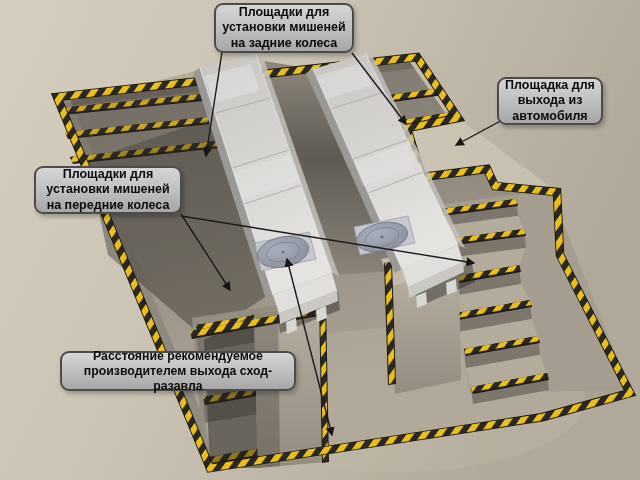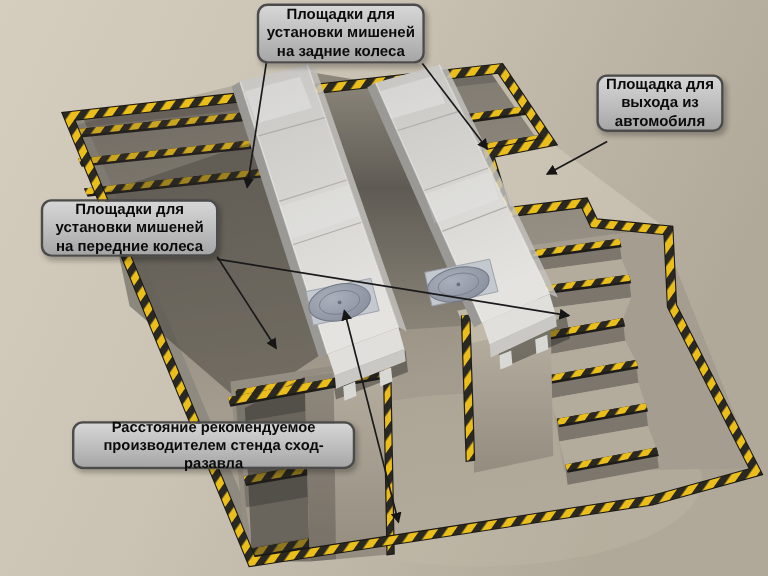--- a/index.html
+++ b/index.html
@@ -16,21 +16,21 @@
     border-radius:9px;
     box-shadow:2px 3px 4px rgba(0,0,0,.25);
     color:#0b0b0b;
     font-weight:bold;
     font-size:12.5px;
     line-height:1.22;
     padding:16px 3px;
     box-sizing:border-box;
   }
   #co-rear {left:214px;top:3px;  width:140px;height:50px;}
-  #co-exit {left:497px;top:62px; width:106px;height:48px;}
+  #co-exit {left:497px;top:77px; width:106px;height:48px;}
   #co-front{left:34px; top:166px;width:148px;height:48px;}
   #co-dist {left:60px; top:351px;width:236px;height:40px;font-size:12.3px;}
 </style>
 </head>
 <body>
 
 <div class="stage">
 
 <svg width="640" height="480" viewBox="0 0 640 480" xmlns="http://www.w3.org/2000/svg">
   <defs>
@@ -237,15 +237,15 @@
 
 <div class="callout" id="co-exit">Площадка для
 выхода из
 автомобиля</div>
 
 <div class="callout" id="co-front">Площадки для
 установки мишеней
 на передние колеса</div>
 
 <div class="callout" id="co-dist">Расстояние рекомендуемое
-производителем стенда сход-разавла</div>
+производителем выхода сход-разавла</div>
 
 </div>
 
 </body></html>

